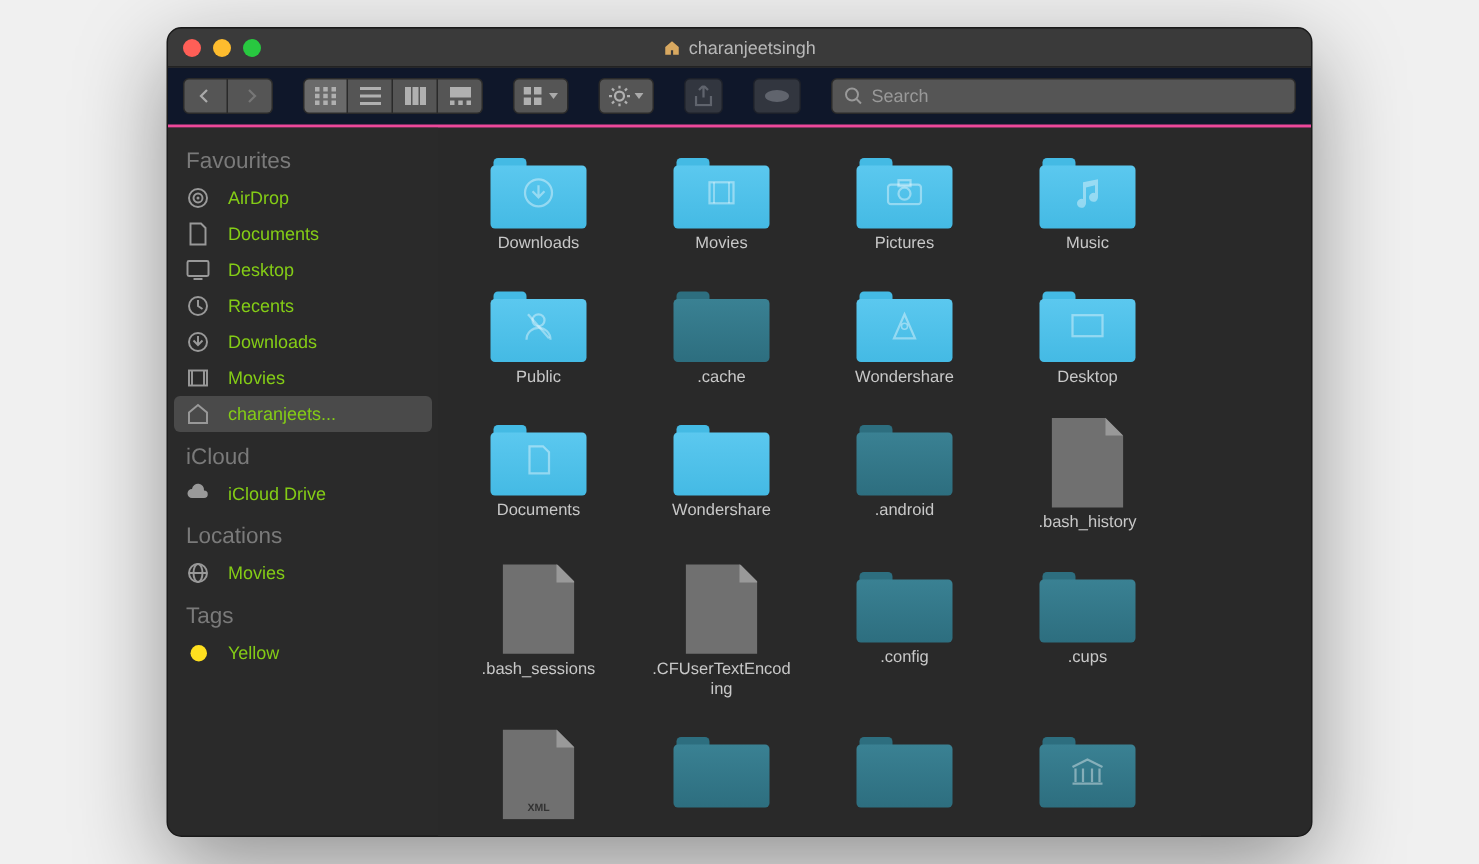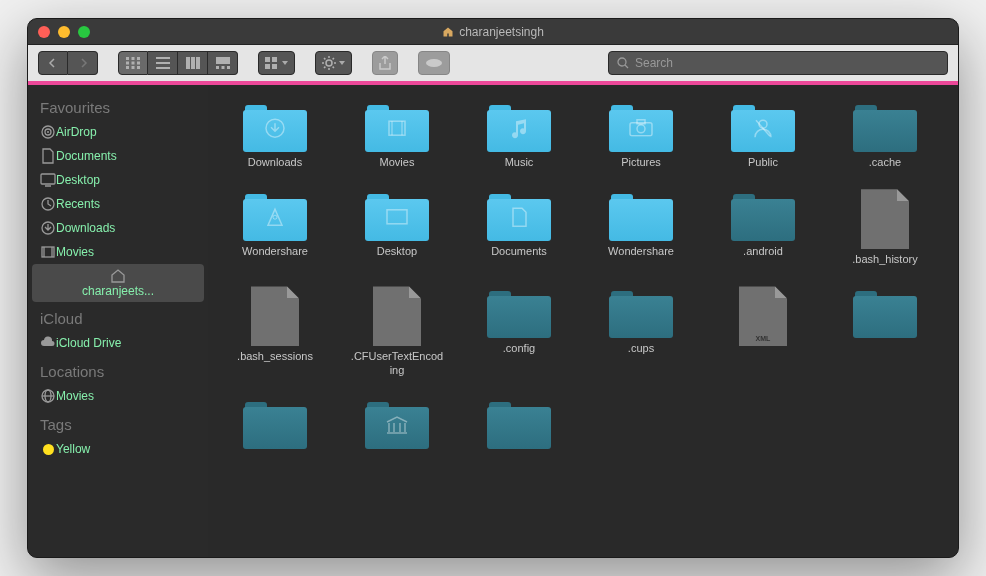--- a/index.html
+++ b/index.html
@@ -1,45 +1,45 @@
 <!DOCTYPE html>
 <html><head>
   <meta charset="utf-8">
   <style>
     * { margin: 0; padding: 0; box-sizing: border-box; }
     body { background: #f0f0f0; font-family: -apple-system, BlinkMacSystemFont, "Helvetica Neue", sans-serif; display: flex; align-items: center; justify-content: center; height: 576px; width: 986px; }
-    .window { width: 932px; height: 540px; background: #2a2a2a; border-radius: 10px; box-shadow: 0 20px 60px rgba(0,0,0,0.4); overflow: hidden; display: flex; flex-direction: column; border: 1px solid #1a1a1a; justify-content: flex-end; }
+    .window { width: 764px; height: 540px; background: #2a2a2a; border-radius: 10px; box-shadow: 0 20px 60px rgba(0,0,0,0.4); overflow: hidden; display: flex; flex-direction: column; border: 1px solid #1a1a1a; justify-content: flex-end; }
     .titlebar { height: 26px; display: flex; align-items: center; justify-content: center; position: relative; background: #3a3a3a; border-bottom: 1px solid #222; }
     .traffic { position: absolute; left: 10px; top: 7px; display: flex; gap: 8px; }
     .tl { width: 12px; height: 12px; border-radius: 50%; }
     .tl-close { background: #ff5f57; }
     .tl-min { background: #febc2e; }
     .tl-zoom { background: #28c840; }
     .title { color: #b8b8b8; font-size: 12px; display: flex; align-items: center; gap: 5px; }
     .home-ico { width: 12px; height: 12px; }
-    .toolbar { height: 40px; background: #e5e5e5; display: flex; align-items: center; padding: 0 10px; gap: 20px; border-bottom: 4px solid #ec4899; }
+    .toolbar { height: 40px; background: #0f172a; display: flex; align-items: center; padding: 0 10px; gap: 20px; border-bottom: 2px solid #ec4899; }
     .nav-btns { display: flex; }
     .nav-btn { width: 30px; height: 24px; background: #555; border: 1px solid #2a2a2a; display: flex; align-items: center; justify-content: center; color: #999; }
     .nav-btn:first-child { border-radius: 4px 0 0 4px; }
     .nav-btn:last-child { border-radius: 0 4px 4px 0; border-left: none; }
     .seg-group { display: flex; }
     .seg-btn { width: 30px; height: 24px; background: #555; border: 1px solid #2a2a2a; display: flex; align-items: center; justify-content: center; color: #ccc; }
     .seg-btn:first-child { border-radius: 4px 0 0 4px; }
     .seg-btn:last-child { border-radius: 0 4px 4px 0; }
     .seg-btn + .seg-btn { border-left: none; }
     .seg-btn.active { background: #6a6a6a; }
     .dd-btn { height: 24px; background: #555; border: 1px solid #2a2a2a; border-radius: 4px; display: flex; align-items: center; justify-content: center; color: #ccc; padding: 0 6px; gap: 3px; }
     .search-wrap { flex: 1; max-width: 340px; margin-left: auto; display: flex; align-items: center; background: #555; border: 1px solid #2a2a2a; border-radius: 4px; height: 24px; padding: 0 8px; gap: 6px; }
     .search-input { background: transparent; border: none; outline: none; color: #ccc; font-size: 12px; flex: 1; }
     .search-input::placeholder { color: #999; }
     .body { flex: 1; display: flex; overflow: hidden; }
     .sidebar { width: 180px; background: #2a2a2a; overflow-y: auto; padding: 6px 0; }
     .sb-section { font-size: 15px; color: #7a7a7a; font-weight: 500; padding: 8px 12px 4px; }
-    .sb-item { display: flex; align-items: center; gap: 0; padding: 4px 12px; color: #86efac; font-size: 12px; cursor: pointer; }
-    .sb-item.sel { background: #4a4a4a; border-radius: 4px; margin: 0 4px; padding: 4px 8px; flex-direction: column; }
+    .sb-item { display: flex; align-items: center; gap: 12px; padding: 4px 12px; color: #84cc16; font-size: 12px; cursor: pointer; }
+    .sb-item.sel { background: #4a4a4a; border-radius: 4px; margin: 0 4px; padding: 4px 8px; }
     .sb-ico { width: 16px; height: 16px; display: flex; align-items: center; justify-content: center; flex-shrink: 0; }
     .tag-dot { width: 11px; height: 11px; border-radius: 50%; }
     .content { flex: 1; background: #292929; overflow-y: auto; padding: 15px 20px; }
     .grid { display: flex; flex-wrap: wrap; gap: 20px 28px; }
     .item { width: 94px; display: flex; flex-direction: column; align-items: center; gap: 4px; }
     .folder-ico { width: 64px; height: 52px; position: relative; }
     .folder-back { position: absolute; top: 5px; left: 2px; width: 22px; height: 10px; background: var(--fc); border-radius: 3px 3px 0 0; }
     .folder-front { position: absolute; top: 10px; left: 0; width: 64px; height: 42px; background: linear-gradient(180deg, var(--fc2) 0%, var(--fc) 100%); border-radius: 3px; }
     .folder-glyph { position: absolute; top: 50%; left: 50%; transform: translate(-50%, -40%); color: rgba(255,255,255,0.35); }
     .file-ico { width: 48px; height: 60px; background: #707070; position: relative; clip-path: polygon(0 0, 75% 0, 100% 20%, 100% 100%, 0 100%); }
@@ -284,47 +284,47 @@
                 </svg>
               </div>
             </div>
             <div class="item-label">Movies</div>
           </div>
           <div class="item">
             <div class="folder-ico" style="--fc:#44bae4;--fc2:#5bc8ef">
               <div class="folder-back"></div>
               <div class="folder-front"></div>
               <div class="folder-glyph">
-                <svg width="20" height="22" viewBox="0 0 20 22">
-                  <path d="M7 4l10-2v12a3 3 0 11-2-2.8V6L9 7.5V18a3 3 0 11-2-2.8z" fill="rgba(255,255,255,0.4)"></path>
-                </svg>
-              </div>
-            </div>
-            <div class="item-label">Music</div>
-          </div>
-          <div class="item">
-            <div class="folder-ico" style="--fc:#44bae4;--fc2:#5bc8ef">
-              <div class="folder-back"></div>
-              <div class="folder-front"></div>
-              <div class="folder-glyph">
                 <svg width="24" height="18" viewBox="0 0 24 18">
                   <rect x="1" y="4" width="22" height="13" rx="2" stroke="rgba(255,255,255,0.4)" stroke-width="1.5" fill="none"></rect>
                   <rect x="8" y="1" width="8" height="4" stroke="rgba(255,255,255,0.4)" stroke-width="1.5" fill="none"></rect>
                   <circle cx="12" cy="10" r="4" stroke="rgba(255,255,255,0.4)" stroke-width="1.5" fill="none"></circle>
                 </svg>
               </div>
             </div>
             <div class="item-label">Pictures</div>
           </div>
           <div class="item">
             <div class="folder-ico" style="--fc:#44bae4;--fc2:#5bc8ef">
               <div class="folder-back"></div>
               <div class="folder-front"></div>
               <div class="folder-glyph">
                 <svg width="20" height="22" viewBox="0 0 20 22">
+                  <path d="M7 4l10-2v12a3 3 0 11-2-2.8V6L9 7.5V18a3 3 0 11-2-2.8z" fill="rgba(255,255,255,0.4)"></path>
+                </svg>
+              </div>
+            </div>
+            <div class="item-label">Music</div>
+          </div>
+          <div class="item">
+            <div class="folder-ico" style="--fc:#44bae4;--fc2:#5bc8ef">
+              <div class="folder-back"></div>
+              <div class="folder-front"></div>
+              <div class="folder-glyph">
+                <svg width="20" height="22" viewBox="0 0 20 22">
                   <circle cx="10" cy="7" r="4" stroke="rgba(255,255,255,0.4)" stroke-width="1.5" fill="none"></circle>
                   <path d="M2 20c0-5 4-8 8-8s8 3 8 8" stroke="rgba(255,255,255,0.4)" stroke-width="1.5" fill="none"></path>
                   <line x1="3" y1="3" x2="17" y2="19" stroke="rgba(255,255,255,0.4)" stroke-width="1.5"></line>
                 </svg>
               </div>
             </div>
             <div class="item-label">Public</div>
           </div>
           <div class="item">
             <div class="folder-ico" style="--fc:#2d6e7f;--fc2:#3a8193">

